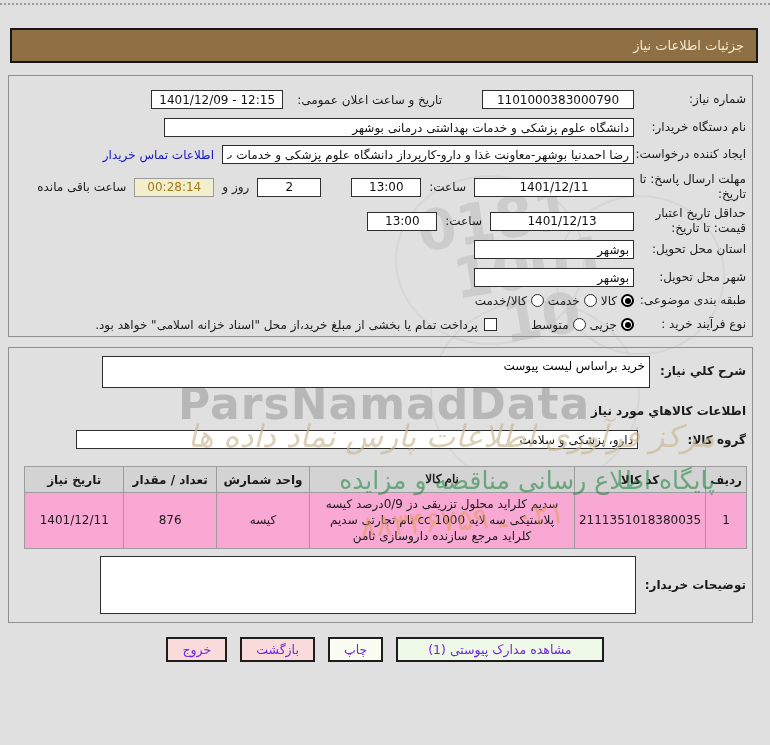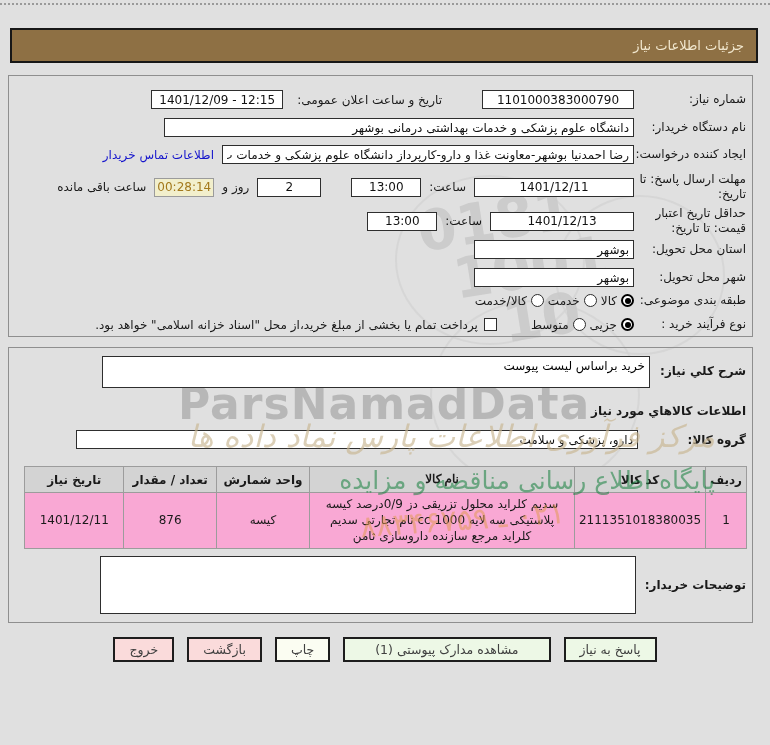--- a/index.html
+++ b/index.html
@@ -44,21 +44,21 @@
   .lblcol { flex:0 0 112px; line-height:1.25; }
   .fld {
     height:19px; background:#fff; border:1px solid #2e2e2e;
     font-family:"DejaVu Sans",sans-serif; font-size:12px; color:#111; padding:0 4px;
   }
   .c { text-align:center; } .r { text-align:right; }
   .ltr { direction:ltr; unicode-bidi:isolate; }
   .gap8{ width:8px;} .gap14{ width:14px;} .gap30{ width:30px;} .gap40{ width:40px;}
   .link { color:#1414cc; margin-right:8px; white-space:nowrap; cursor:pointer; }
   .count {
-    height:19px; width:60px; background:#f2efcc; border:1px solid #9b9b9b; color:#a3791c;
+    height:19px; width:80px; background:#f2efcc; border:1px solid #9b9b9b; color:#a3791c;
     display:flex; align-items:center; justify-content:center; direction:ltr; font-size:12px;
   }
   .radio { width:13px; height:13px; border:1px solid #2c2c2c; border-radius:50%; background:#fff;
     display:inline-flex; align-items:center; justify-content:center; margin-left:4px; flex:0 0 auto; }
   .radio.sel { border:2px solid #000; }
   .radio.sel::after { content:""; width:6px; height:6px; border-radius:50%; background:#000; }
   .rlabel { margin-left:4px; }
   .chk { width:13px; height:13px; border:1px solid #2c2c2c; background:#fff; margin-left:6px; flex:0 0 auto; }
   .b { font-weight:bold; }
 
@@ -71,21 +71,21 @@
   table.items { border-collapse:collapse; position:absolute; top:118px; right:5px; width:723px; z-index:1; }
   table.items th, table.items td { border:1px solid #9c9c9c; text-align:center; padding:3px 4px; }
   table.items th { background:#d3d3d3; font-size:12px; height:26px; }
   table.items td { background:#f9a8d4; font-size:12px; }
   td.name-cell { font-size:11.5px; line-height:1.35; padding:4px 6px; }
 
   
   .btnrow { position:absolute; top:637px; left:0; right:0; display:flex; justify-content:center; gap:13px; z-index:2; }
   .btn {
     height:25px; border:2px solid #1d1d1d; font-family:"DejaVu Sans",sans-serif;
-    font-size:12.5px; color:#404040; padding:0 14px; cursor:pointer;
+    font-size:12.5px; color:#6d28d9; padding:0 14px; cursor:pointer;
   }
   .btn.green { background:#edf8e6; }
   .btn.light { background:#fbfdf2; }
   .btn.pink { background:#fadbdb; }
   .btn.wide { padding:0 30px; }
 </style>
 </head>
 <body>
 
 <div class="top-dotted"></div>
@@ -227,18 +227,17 @@
     <span class="lbl b" style="flex:0 0 110px;">توضیحات خریدار:</span>
     <textarea class="box" style="width: 536px; height: 58px;" readonly=""></textarea>
   </div>
 </div>
 
 <div class="wm-front wm-callig">مرکز فرآوری اطلاعات پارس نماد داده ها</div>
 <div class="wm-front wm-orange1">پایگاه اطلاع رسانی مناقصه و مزایده</div>
 <div class="wm-front wm-orange2">۰۲۱ ـ ۸۸۳۴۶۷۵۹</div>
 
 <div class="btnrow">
-  <button class="btn green">پاسخ به نیاز</button>
   <button class="btn green wide">مشاهده مدارک پیوستی (1)</button>
   <button class="btn light">چاپ</button>
   <button class="btn pink">بازگشت</button>
   <button class="btn pink">خروج</button>
 </div>
 
 </body></html>

